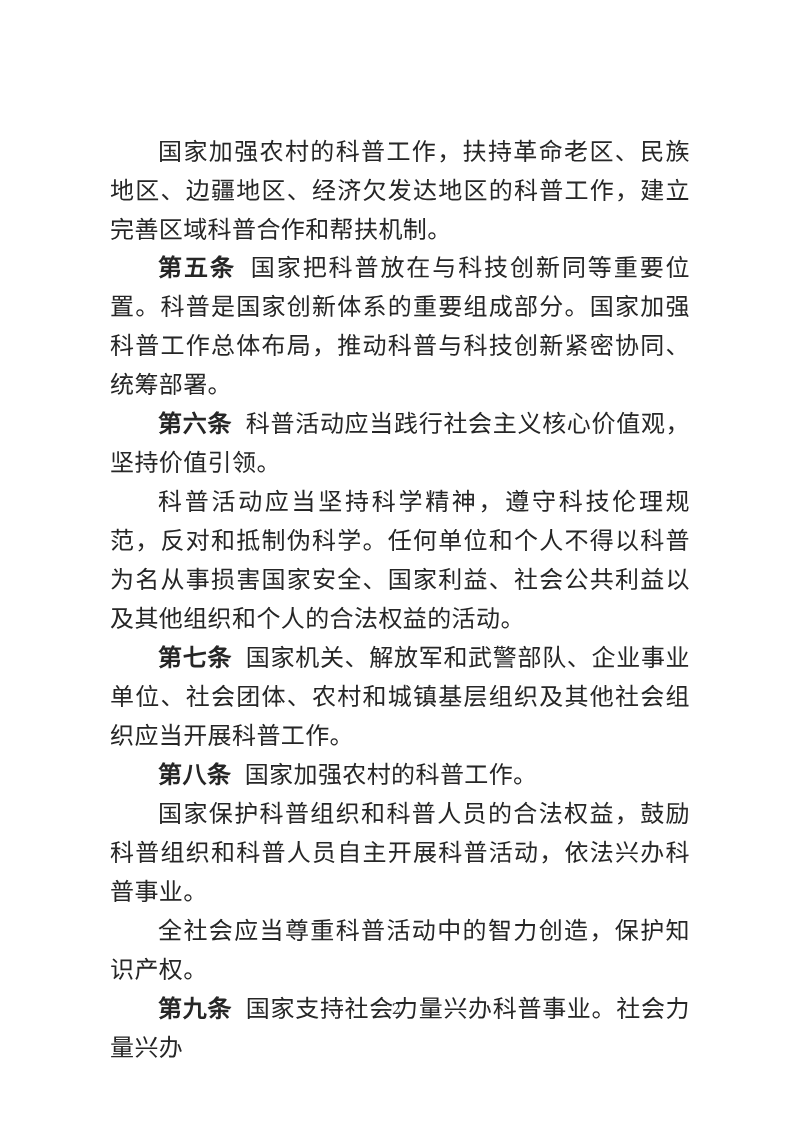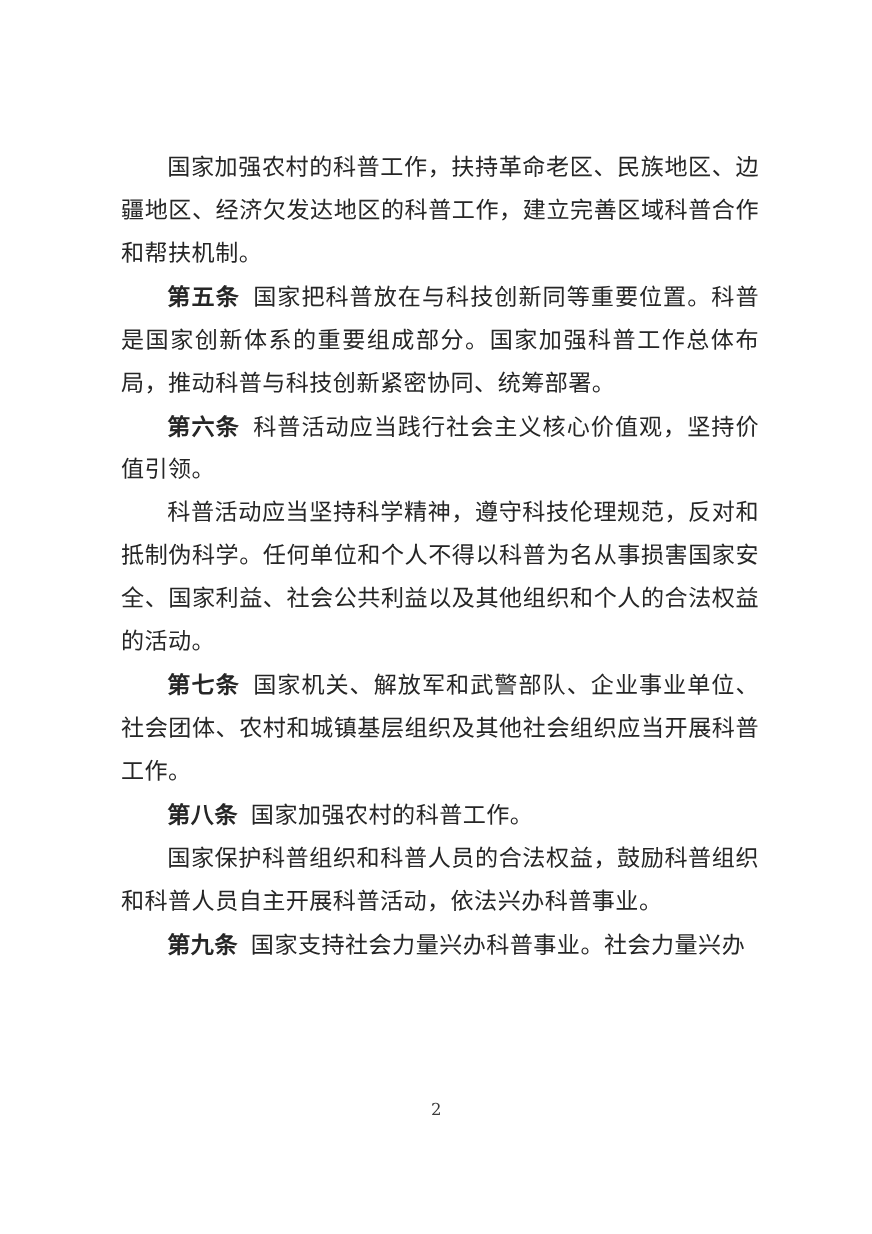--- a/index.html
+++ b/index.html
@@ -21,35 +21,36 @@
     box-sizing: border-box;
   }
   .doc-body {
     position: absolute;
     left: 110px;
     top: 133px;
     width: 580px;
   }
   .para {
     font-family: "DejaVu Serif", "Liberation Serif", serif;
-    font-size: 21px;
+    font-size: 24px;
     line-height: 39px;
     color: #262626;
     text-align: justify;
     text-align-last: left;
     text-justify: inter-character;
     letter-spacing: 0.4px;
     margin: 0;
     padding: 0;
     text-indent: 2em;
     word-break: break-all;
     -webkit-font-smoothing: antialiased;
   }
   .para + .para {
     margin-top: 0;
+    font-family: Liberation Mono, monospace;
   }
   .article-label {
     font-weight: bold;
     letter-spacing: 0.5px;
   }
   .label-gap {
     display: inline-block;
     width: 0.55em;
   }
   .page-number {
@@ -69,18 +70,19 @@
 <div class="page">
 
   <div class="doc-body">
       <p class="para"><span class="para-text">国家加强农村的科普工作，扶持革命老区、民族地区、边疆地区、经济欠发达地区的科普工作，建立完善区域科普合作和帮扶机制。</span></p>
       <p class="para"><span class="article-label">第五条</span><span class="label-gap"></span><span class="para-text">国家把科普放在与科技创新同等重要位置。科普是国家创新体系的重要组成部分。国家加强科普工作总体布局，推动科普与科技创新紧密协同、统筹部署。</span></p>
       <p class="para"><span class="article-label">第六条</span><span class="label-gap"></span><span class="para-text">科普活动应当践行社会主义核心价值观，坚持价值引领。</span></p>
       <p class="para"><span class="para-text">科普活动应当坚持科学精神，遵守科技伦理规范，反对和抵制伪科学。任何单位和个人不得以科普为名从事损害国家安全、国家利益、社会公共利益以及其他组织和个人的合法权益的活动。</span></p>
       <p class="para"><span class="article-label">第七条</span><span class="label-gap"></span><span class="para-text">国家机关、解放军和武警部队、企业事业单位、社会团体、农村和城镇基层组织及其他社会组织应当开展科普工作。</span></p>
       <p class="para"><span class="article-label">第八条</span><span class="label-gap"></span><span class="para-text">国家加强农村的科普工作。</span></p>
       <p class="para"><span class="para-text">国家保护科普组织和科普人员的合法权益，鼓励科普组织和科普人员自主开展科普活动，依法兴办科普事业。</span></p>
+      <p class="para"><span class="para-text">全社会应当尊重科普活动中的智力创造，保护知识产权。</span></p>
       <p class="para"><span class="article-label">第九条</span><span class="label-gap"></span><span class="para-text">国家支持社会力量兴办科普事业。社会力量兴办</span></p>
     </div>
 
   <div class="page-number">2</div>
 
 </div>
 
 </body></html>

